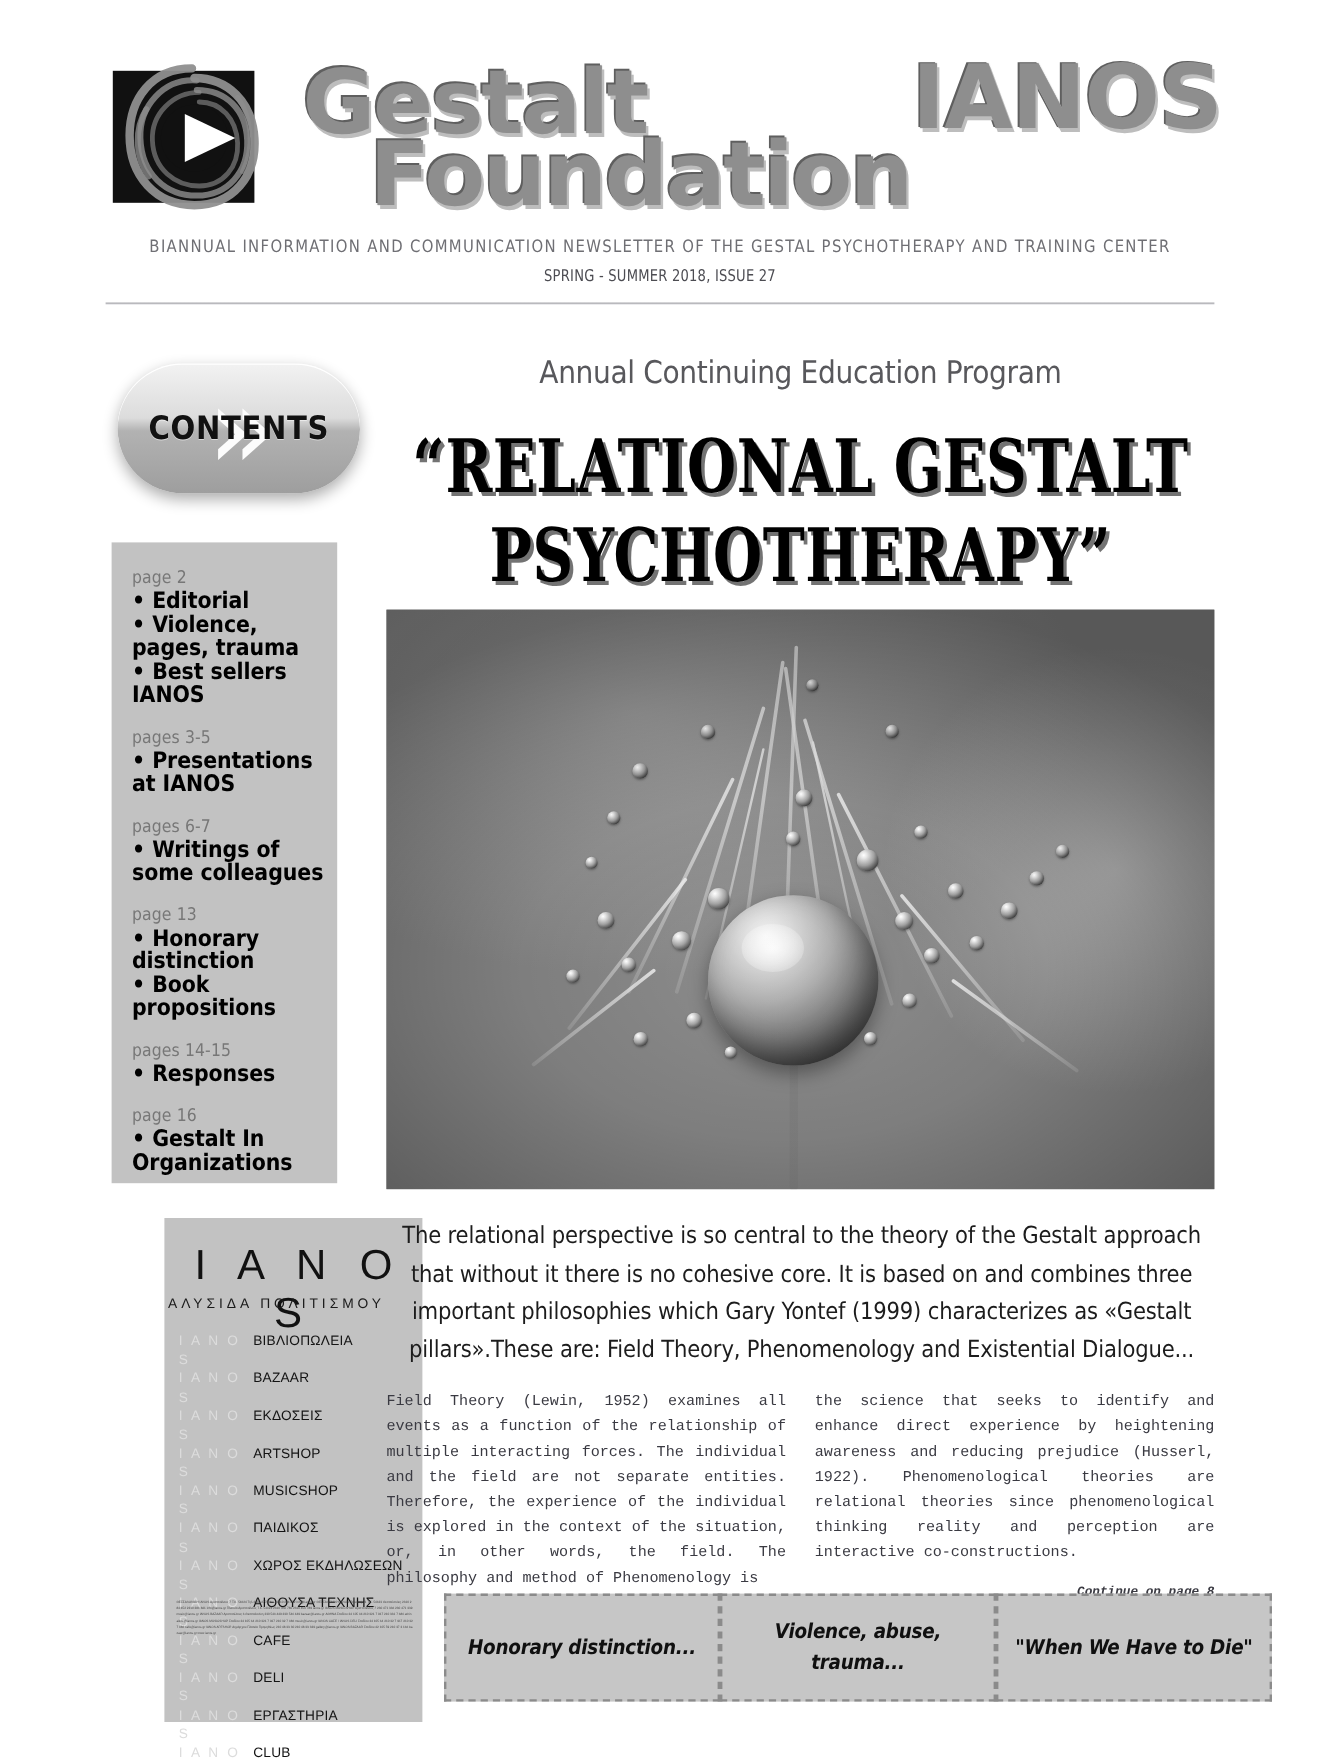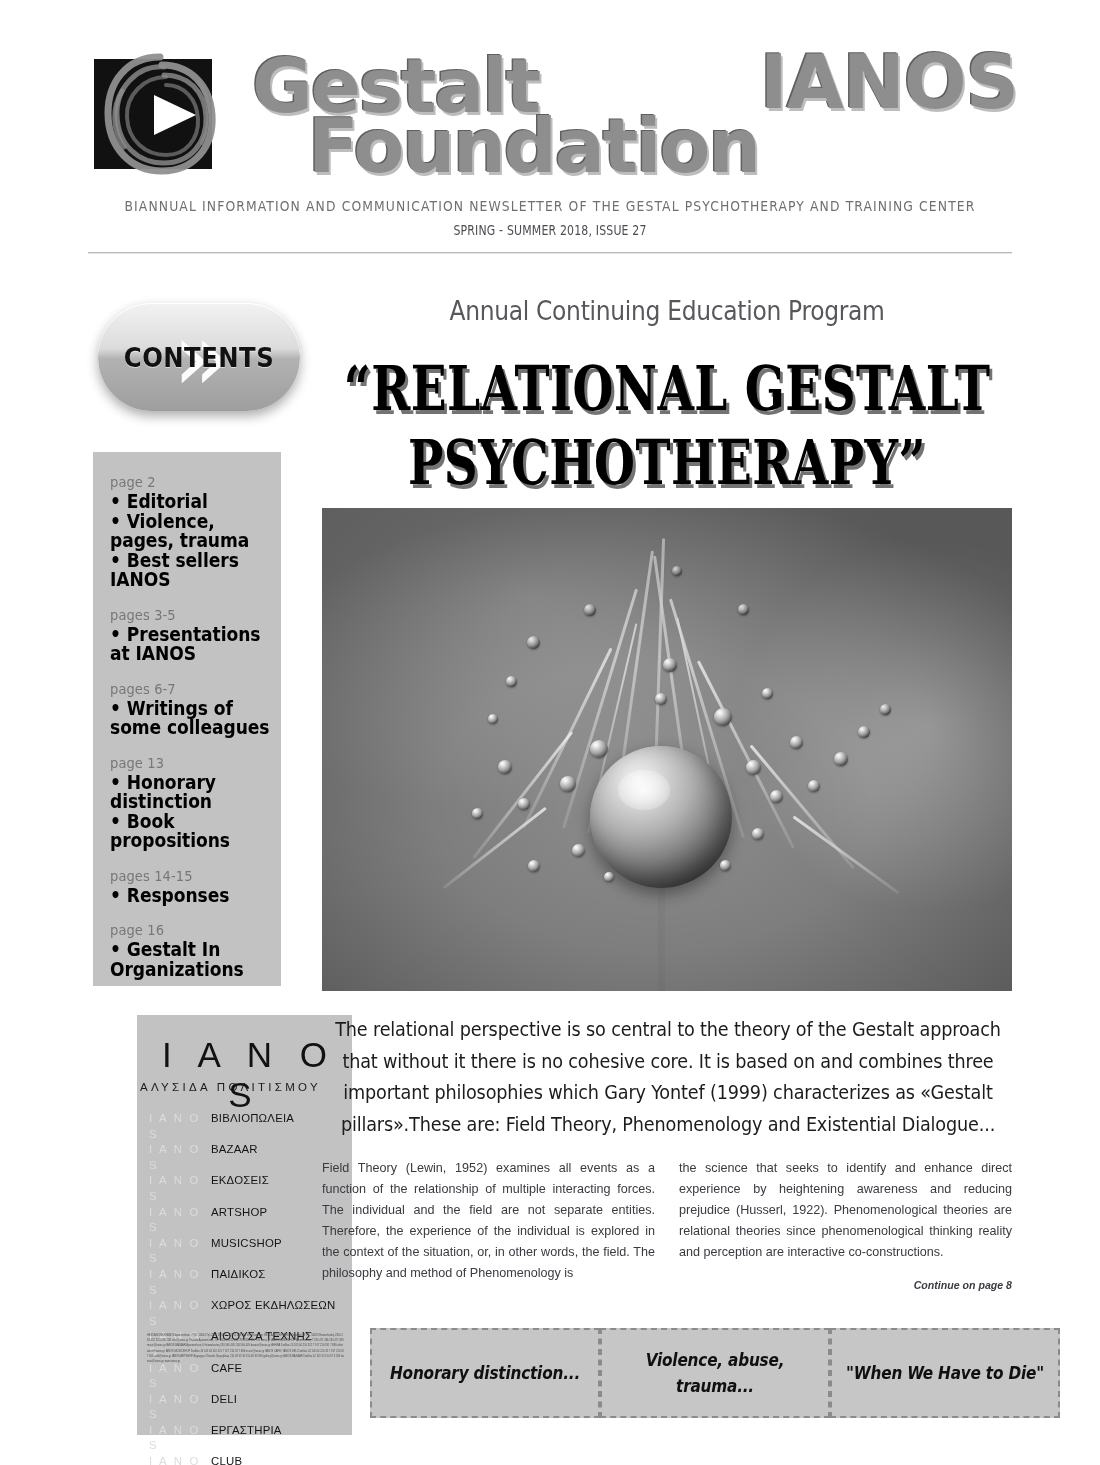--- a/index.html
+++ b/index.html
@@ -327,21 +327,21 @@
   
   .cols {
     position: absolute;
     left: 322px; top: 1158px;
     width: 690px;
     display: flex;
     gap: 24px;
   }
   .col {
     width: 333px;
-    font-family: Liberation Sans, sans-serif;
+    font-family: Liberation Mono, monospace;
     font-size: 12.6px;
     line-height: 21px;
     color: #3a3a42;
     text-align: justify;
   }
   .continue {
     margin-top: 12px;
     text-align: right;
     font-style: italic;
     font-weight: bold;

